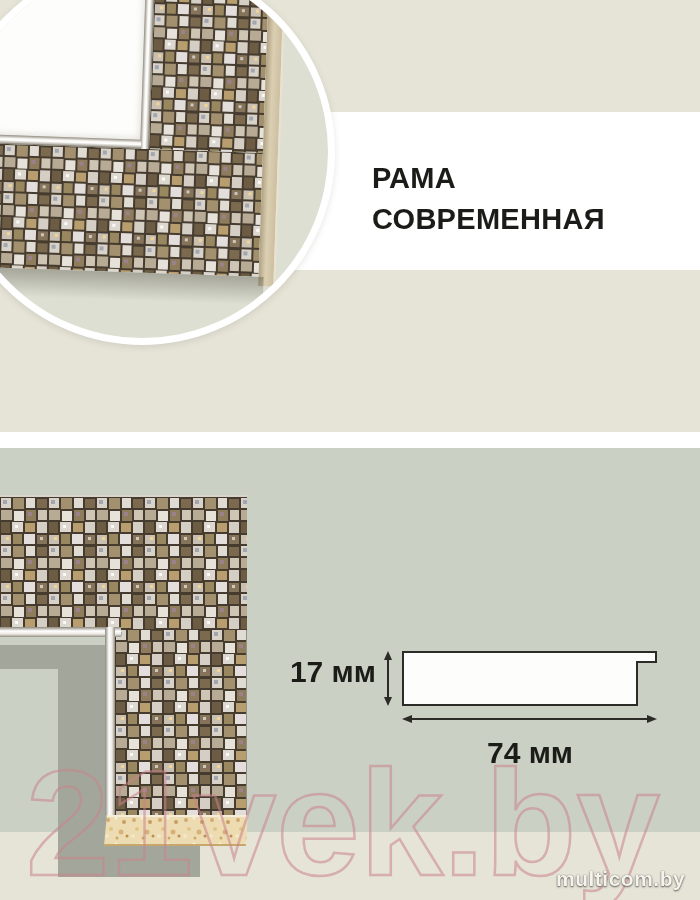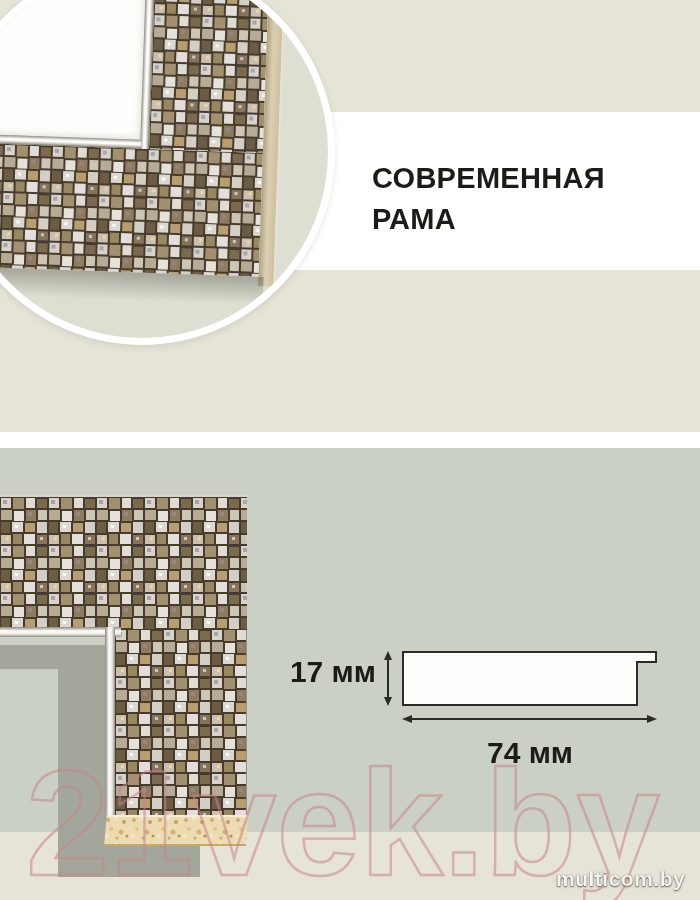--- a/index.html
+++ b/index.html
@@ -113,22 +113,22 @@
       <circle cx="13" cy="23" r="1.5" fill="#cfa868"></circle>
     </pattern>
   </defs>
 </svg>
 
 <div class="stage">
 
   <section class="top">
     <div class="band"></div>
     <div class="promo-title">
+      <span>РАМА</span>
       <span>СОВРЕМЕННАЯ</span>
-      <span>РАМА</span>
     </div>
 
     <div class="circle-outer">
       <div class="circle-inner">
         <div class="scene1">
           <div class="canvas-white"></div>
           <svg class="mz1v" width="114" height="183">
               <rect width="114" height="183" fill="url(#mz)"></rect>
             </svg>
           <svg class="mz1h" width="307" height="124">

